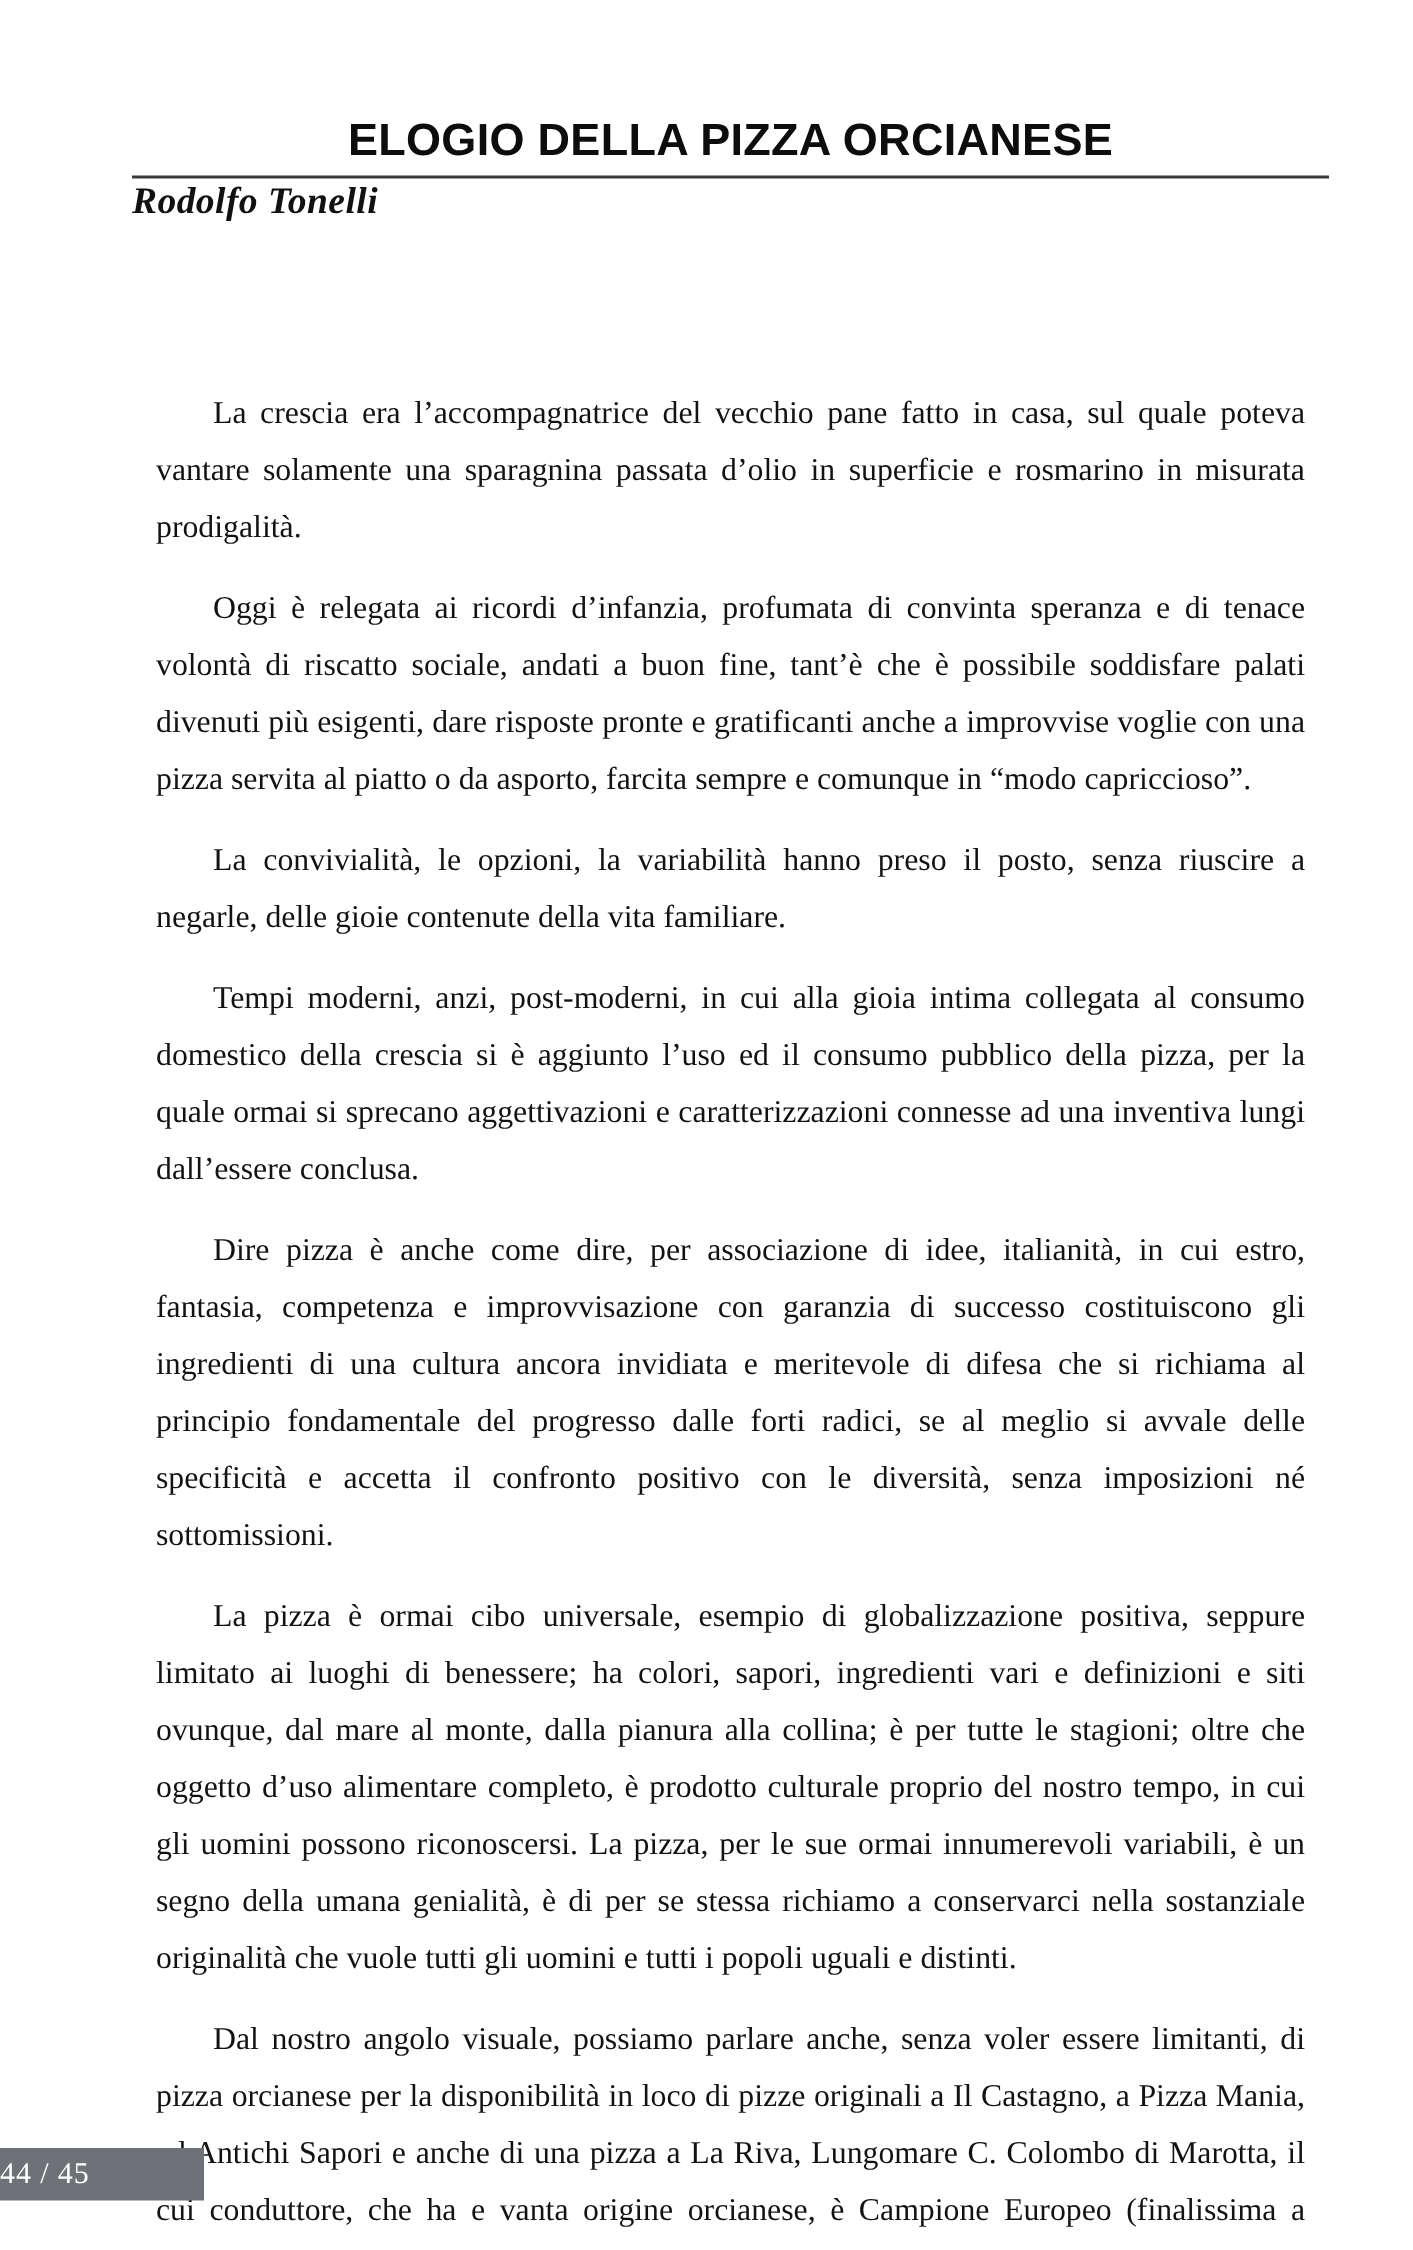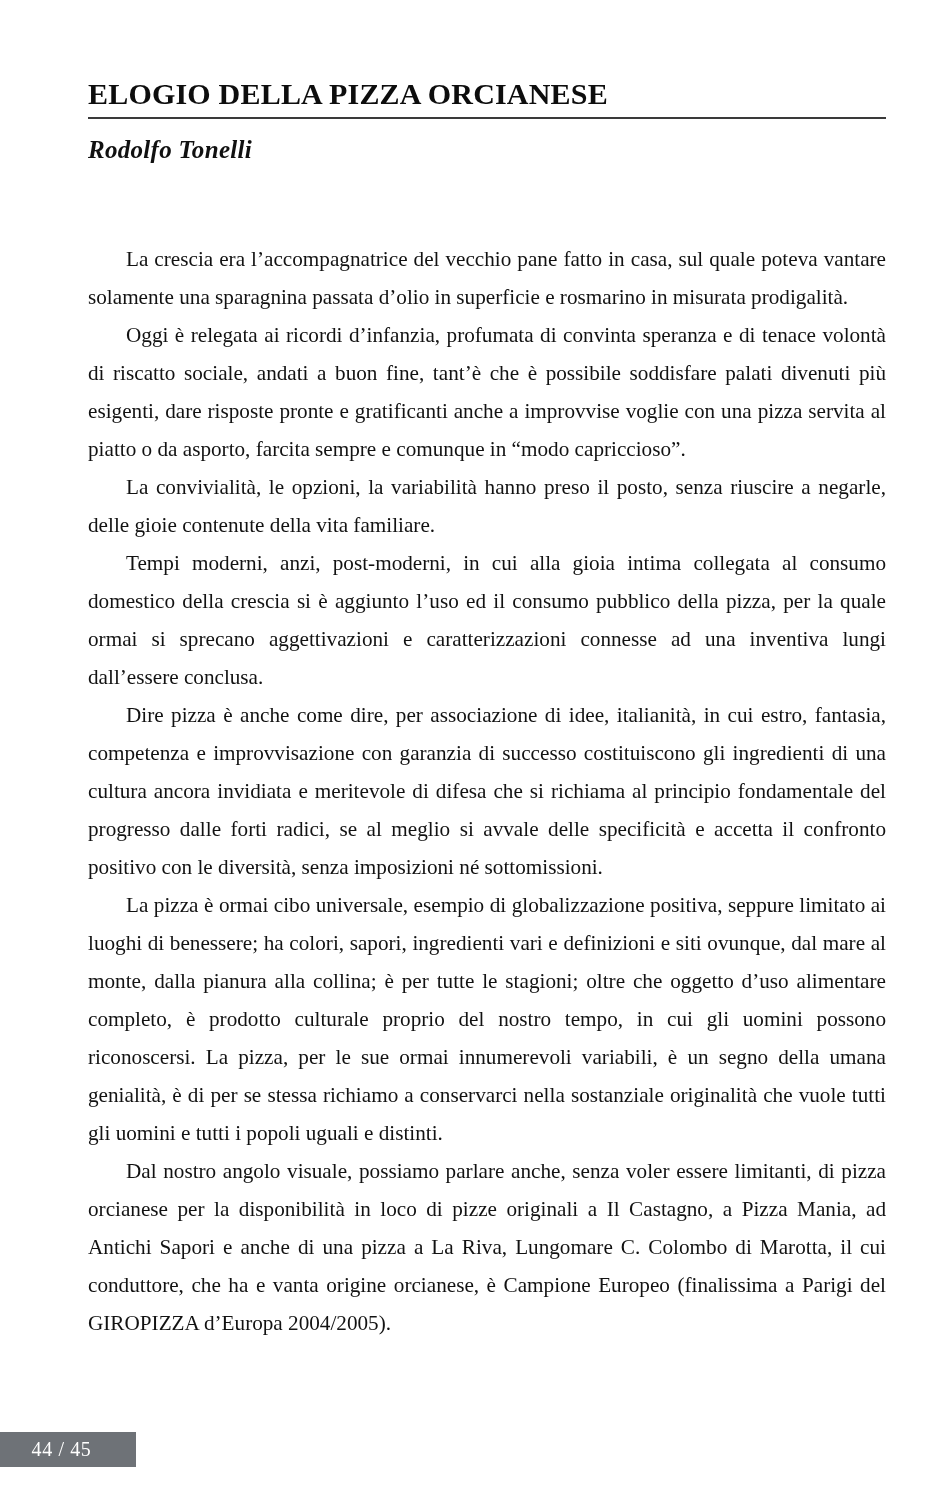--- a/index.html
+++ b/index.html
@@ -23,73 +23,74 @@
   }
 
   
   .header {
     position: absolute;
     left: 88px;
     top: 78px;
     width: 798px;
   }
   .article-title {
-    font-family: Liberation Serif, serif;
+    font-family: Liberation Sans, sans-serif;
     font-size: 30px;
     font-weight: bold;
     letter-spacing: 0.2px;
     line-height: 1.05;
     color: #0d0d0d;
     margin: 0;
     white-space: nowrap;
+    text-align: center;
   }
   .title-rule {
     margin-top: 7px;
     width: 798px;
     height: 2px;
     background: #3a3a3a;
   }
   .author {
-    margin-top: 17px;
+    margin-top: 2px;
     font-size: 25px;
     font-style: italic;
     font-weight: bold;
     letter-spacing: 0.3px;
     color: #111111;
   }
 
   
   .body-text {
     position: absolute;
     left: 88px;
     top: 240px;
     width: 798px;
   }
   .body-text p {
-    margin: 0;
+    margin: 16px;
     font-size: 21.2px;
     line-height: 38px;
     text-align: justify;
     text-justify: inter-word;
     text-indent: 38px;
     color: #121212;
     hyphens: manual;
   }
 
   
   .page-marker {
     position: absolute;
     left: 0;
     top: 1432px;
     width: 136px;
     height: 35px;
     background: #6e7277;
     display: flex;
     align-items: center;
-    justify-content: center;
+    justify-content: flex-start;
     box-sizing: border-box;
     padding-right: 13px;
   }
   .page-marker-label {
     color: #ffffff;
     font-size: 20px;
     font-family: "Liberation Serif", "DejaVu Serif", serif;
     letter-spacing: 0.6px;
   }
 </style>

